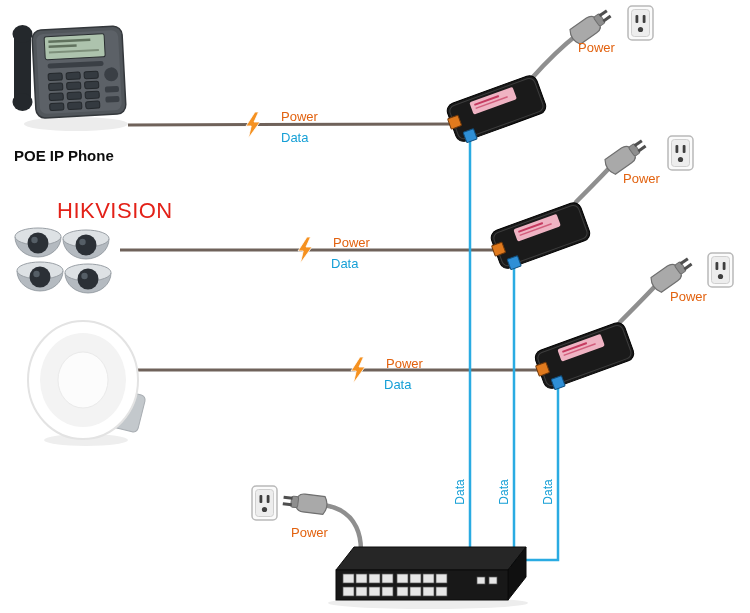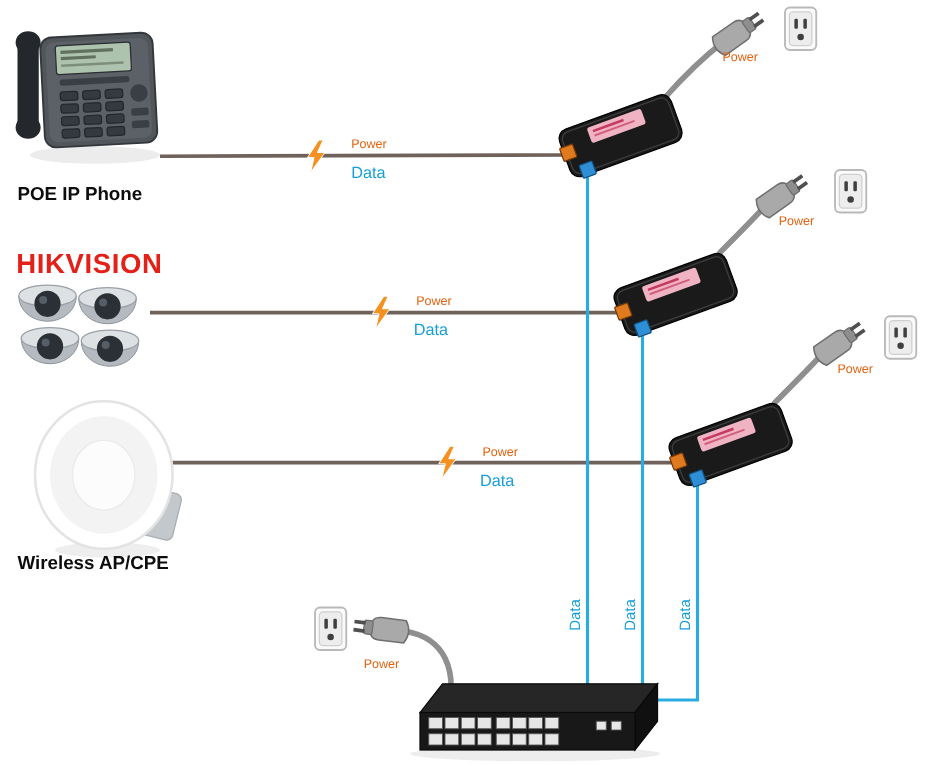--- a/index.html
+++ b/index.html
@@ -10,25 +10,25 @@
     --bolt:#f59120;
     --hikvision-red:#e32118;
   }
   html,body{margin:0;padding:0;background:#fff;}
   .canvas{
     position:relative;width:750px;height:613px;background:#ffffff;overflow:hidden;
     font-family:"Liberation Sans",sans-serif;
   }
   .canvas svg{position:absolute;left:0;top:0;}
   .lbl{position:absolute;line-height:1.1;white-space:nowrap;}
-  .power-lbl{color:var(--power-text);font-size:10px;}
+  .power-lbl{color:var(--power-text);font-size:13px;}
   .data-lbl{color:var(--data-text);font-size:13px;}
   .vlbl{width:36px;height:14px;text-align:center;line-height:14px;transform:rotate(-90deg);font-size:12px;}
   .device-lbl{font-weight:bold;font-size:15px;color:#0d0d0d;}
-  .brand-lbl{font-weight:bold;font-size:22px;color:var(--hikvision-red);letter-spacing:.5px;}
+  .brand-lbl{font-weight:normal;font-size:22px;color:var(--hikvision-red);letter-spacing:.5px;margin-left:44px;}
   .pline{stroke:var(--power-line);stroke-width:3;}
   .dline{stroke:var(--data-line);stroke-width:2.5;fill:none;}
   .cable{stroke:#8f8f8f;stroke-width:4.5;fill:none;stroke-linecap:round;}
   .bolt{fill:var(--bolt);stroke:#ffffff;stroke-width:.8;}
 </style>
 </head>
 <body>
 
 <div class="canvas">
 
@@ -169,21 +169,20 @@
         <use href="#sw-port" x="423" y="587"></use>
           <use href="#sw-port" x="436" y="587"></use>
         <use href="#sw-port-s" x="477" y="577"></use>
           <use href="#sw-port-s" x="489" y="577"></use>
       </g>
     </g>
   </svg>
 
   <span class="lbl device-lbl" style="left:14px;top:148px">POE IP Phone</span>
   <span class="lbl brand-lbl" style="left:13px;top:199px">HIKVISION</span>
-  <span class="lbl device-lbl" style="left:14px;top:443px">Wireless AP/CPE</span>
 
   <span class="lbl power-lbl" style="left:281px;top:110px">Power</span>
   <span class="lbl data-lbl" style="left:281px;top:131px">Data</span>
   <span class="lbl power-lbl" style="left:333px;top:236px">Power</span>
   <span class="lbl data-lbl" style="left:331px;top:257px">Data</span>
   <span class="lbl power-lbl" style="left:386px;top:357px">Power</span>
   <span class="lbl data-lbl" style="left:384px;top:378px">Data</span>
 
   <span class="lbl power-lbl" style="left:578px;top:41px">Power</span>
   <span class="lbl power-lbl" style="left:623px;top:172px">Power</span>

